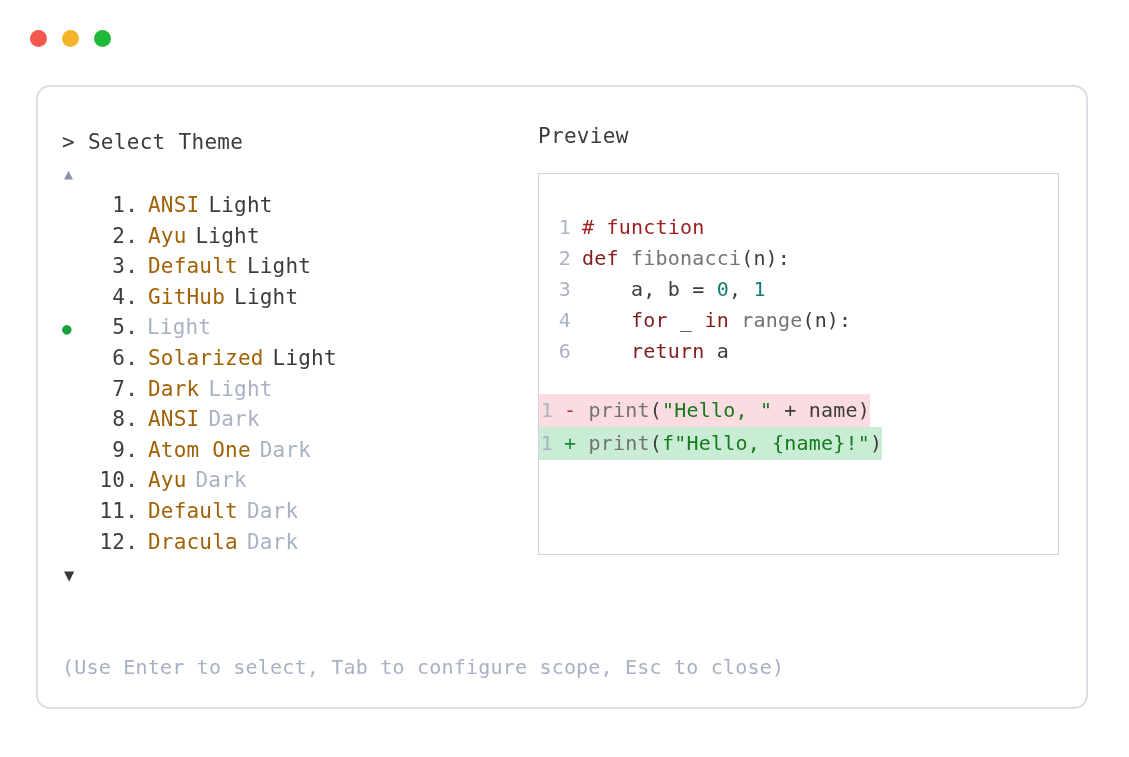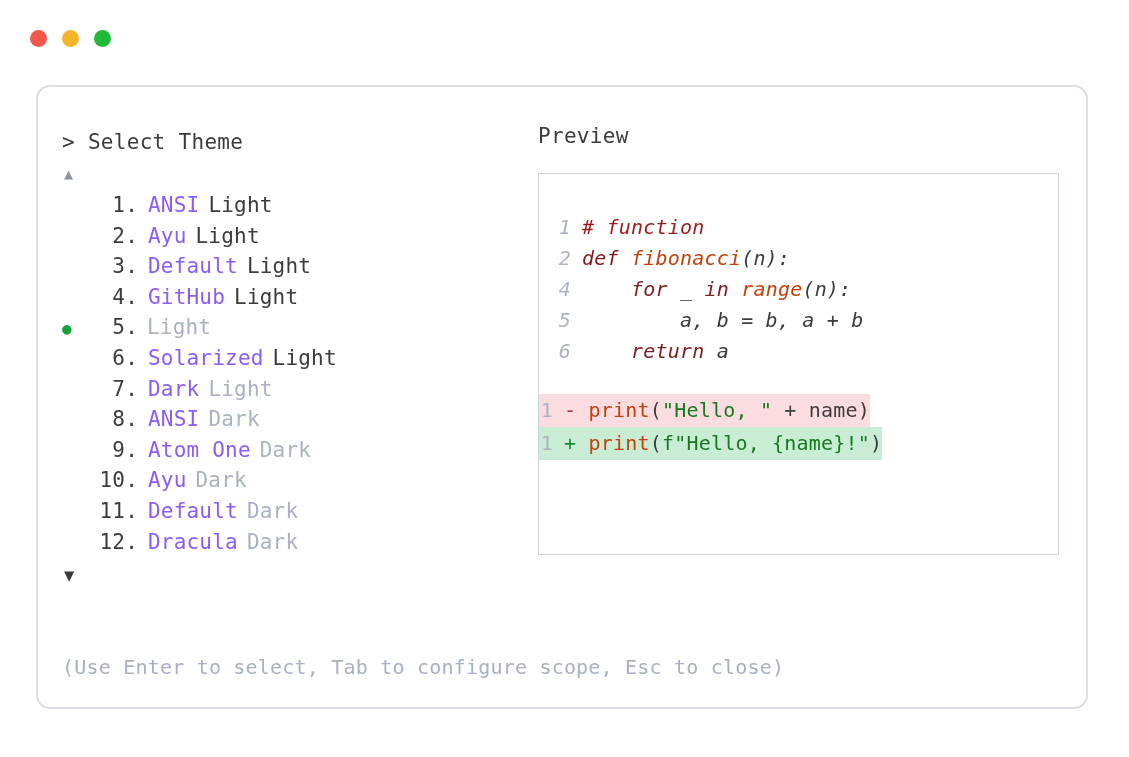--- a/index.html
+++ b/index.html
@@ -97,21 +97,21 @@
     font-size: 16px;
     color: #18a03a;
     line-height: 28.6px;
   }
   .num-col {
     width: 46px;
     flex: 0 0 46px;
     text-align: right;
     color: #3c3c3c;
   }
-  .name-col { color: #8b5cf6; padding-left: 10px; }
+  .name-col { color: #a16207; padding-left: 10px; }
   .suffix-col { padding-left: 9px; }
   .suffix-strong { color: #3c3c3c; }
   .suffix-dim { color: #a8b2c4; }
   .theme-row.selected .num-col { color: #3c3c3c; }
   .theme-row.selected .name-col { color: #1a9b34; }
 
   
   .right-pane {
     position: absolute;
     left: 500px;
@@ -134,32 +134,31 @@
     padding: 38px 0 0 0;
     overflow: hidden;
   }
   .code-lines { padding-left: 18px; }
   .code-line {
     font-size: 20px;
     line-height: 31px;
     white-space: pre;
     display: block;
     letter-spacing: 0.2px;
-    font-style: italic;
   }
   .ln {
     color: #a9b3c6;
     display: inline-block;
     width: 14px;
     text-align: right;
     margin-right: 11px;
   }
   .tok-comment { color: #9b1c1c; }
   .tok-kw      { color: #7f1d1d; }
-  .tok-fn      { color: #c2410c; }
+  .tok-fn      { color: #737373; }
   .tok-plain   { color: #3c3c3c; }
   .tok-num     { color: #127d6e; }
   .tok-str     { color: #157a1d; }
 
   .diff-block { margin-top: 27px; }
   .diff-line {
     font-size: 20px;
     line-height: 31px;
     white-space: pre;
     display: block;
@@ -221,22 +220,22 @@
       <div class="scroll-arrow down">▼</div>
     </div>
 
     <div class="right-pane">
       <div class="preview-label">Preview</div>
 
       <div class="code-panel">
         <div class="code-lines" id="code-lines">
             <div class="code-line"><span class="ln">1</span><span class="tok-comment"># function</span></div>
             <div class="code-line"><span class="ln">2</span><span class="tok-kw">def </span><span class="tok-fn">fibonacci</span><span class="tok-plain">(n):</span></div>
+            <div class="code-line"><span class="ln">3</span><span class="tok-plain">    a, b = </span><span class="tok-num">0</span><span class="tok-plain">, </span><span class="tok-num">1</span></div>
             <div class="code-line"><span class="ln">4</span><span class="tok-plain">    </span><span class="tok-kw">for</span><span class="tok-plain"> _ </span><span class="tok-kw">in</span><span class="tok-plain"> </span><span class="tok-fn">range</span><span class="tok-plain">(n):</span></div>
-            <div class="code-line"><span class="ln">5</span><span class="tok-plain">        a, b = b, a + b</span></div>
             <div class="code-line"><span class="ln">6</span><span class="tok-plain">    </span><span class="tok-kw">return</span><span class="tok-plain"> a</span></div>
           </div>
         <div class="diff-block" id="diff-lines">
             <div class="diff-line diff-del"><span class="hl"><span class="ln">1</span><span class="diff-marker-del">- </span><span class="tok-fn">print</span><span class="tok-plain">(</span><span class="tok-str">"Hello, "</span><span class="tok-plain"> + name)</span></span></div>
             <div class="diff-line diff-add"><span class="hl"><span class="ln">1</span><span class="diff-marker-add">+ </span><span class="tok-fn">print</span><span class="tok-plain">(</span><span class="tok-str">f"Hello, {name}!"</span><span class="tok-plain">)</span></span></div>
           </div>
       </div>
     </div>
 
     <div class="footer-hint">(Use Enter to select, Tab to configure scope, Esc to close)</div>

